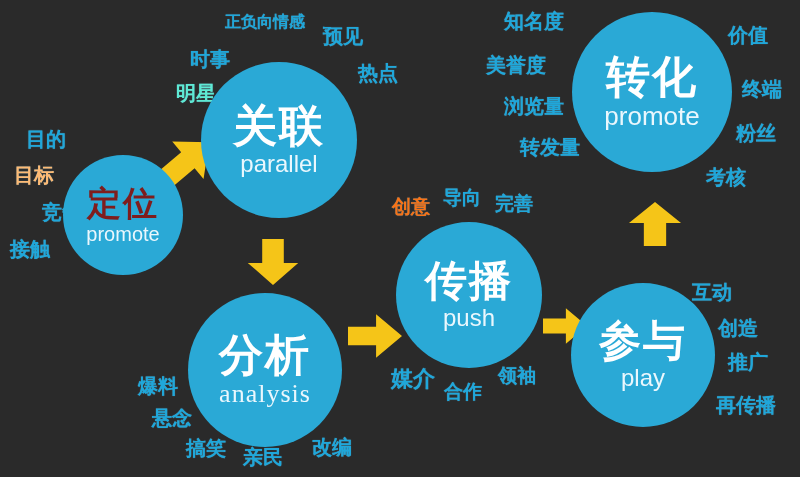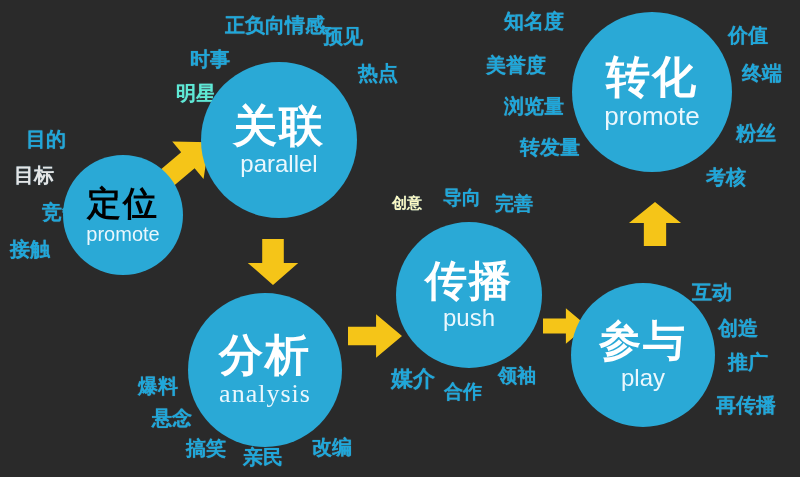--- a/index.html
+++ b/index.html
@@ -92,21 +92,21 @@
         </svg>
       </div>
       <div class="arrow" style="left: 633px; top: 193px; width: 44px; height: 62px; transform: rotate(-90deg);">
         <svg width="44" height="62" viewBox="0 0 100 100" preserveAspectRatio="none">
           <polygon points="0,32 52,32 52,8 100,50 52,92 52,68 0,68" fill="#f5c518"></polygon>
         </svg>
       </div>
     </div>
   <div id="node-layer">
       <div class="node" style="left: 63px; top: 155px; width: 120px; height: 120px; background: rgb(42, 169, 214);">
-        <div class="node-cn" style="font-size: 34px; color: #000000; text-align: right;">定位</div>
+        <div class="node-cn" style="font-size: 34px; color: #7f1d1d; text-align: right;">定位</div>
         <div class="node-en" style="font-size: 20px;">promote</div>
       </div>
       <div class="node" style="left: 201px; top: 62px; width: 156px; height: 156px; background: rgb(42, 169, 214);">
         <div class="node-cn" style="font-size: 44px; color: rgb(255, 255, 255);">关联</div>
         <div class="node-en" style="font-size: 24px;">parallel</div>
       </div>
       <div class="node" style="left: 188px; top: 293px; width: 154px; height: 154px; background: rgb(42, 169, 214);">
         <div class="node-cn" style="font-size: 44px; color: rgb(255, 255, 255);">分析</div>
         <div class="node-en serif" style="font-size: 26px;">analysis</div>
       </div>
@@ -118,45 +118,45 @@
         <div class="node-cn" style="font-size: 42px; color: rgb(255, 255, 255);">参与</div>
         <div class="node-en" style="font-size: 24px;">play</div>
       </div>
       <div class="node" style="left: 572px; top: 12px; width: 160px; height: 160px; background: rgb(42, 169, 214);">
         <div class="node-cn" style="font-size: 44px; color: rgb(255, 255, 255);">转化</div>
         <div class="node-en" style="font-size: 26px;">promote</div>
       </div>
     </div>
   <div id="keyword-layer">
       <div class="kw" style="left: 26px; top: 126px; font-size: 20px; color: rgb(31, 167, 218);">目的</div>
-      <div class="kw" style="left: 14px; top: 162px; font-size: 20px; color: #e5e5e5; text-align: right;">目标</div>
+      <div class="kw" style="left: 14px; top: 162px; font-size: 20px; color: #fdba74; text-align: right;">目标</div>
       <div class="kw" style="left: 8px; top: 199px; font-size: 20px; color: rgb(31, 167, 218); margin-left: 34px;">竞争</div>
       <div class="kw" style="left: 10px; top: 236px; font-size: 20px; color: rgb(31, 167, 218);">接触</div>
-      <div class="kw" style="left: 225px; top: 12px; font-size: 20px; color: rgb(31, 167, 218);">正负向情感</div>
+      <div class="kw" style="left: 225px; top: 12px; font-size: 16px; color: rgb(31, 167, 218);">正负向情感</div>
       <div class="kw" style="left: 323px; top: 23px; font-size: 20px; color: rgb(31, 167, 218);">预见</div>
       <div class="kw" style="left: 190px; top: 46px; font-size: 20px; color: rgb(31, 167, 218);">时事</div>
       <div class="kw" style="left: 358px; top: 60px; font-size: 20px; color: rgb(31, 167, 218);">热点</div>
       <div class="kw" style="left: 176px; top: 80px; font-size: 20px; color: #5eead4;">明星</div>
       <div class="kw" style="left: 138px; top: 373px; font-size: 20px; color: rgb(31, 167, 218);">爆料</div>
       <div class="kw" style="left: 152px; top: 405px; font-size: 20px; color: rgb(31, 167, 218);">悬念</div>
       <div class="kw" style="left: 186px; top: 435px; font-size: 20px; color: rgb(31, 167, 218);">搞笑</div>
       <div class="kw" style="left: 243px; top: 444px; font-size: 20px; color: rgb(31, 167, 218);">亲民</div>
       <div class="kw" style="left: 312px; top: 434px; font-size: 20px; color: rgb(31, 167, 218);">改编</div>
-      <div class="kw" style="left: 392px; top: 194px; font-size: 15px; color: #fef9c3;">创意</div>
+      <div class="kw" style="left: 392px; top: 194px; font-size: 19px; color: #f97316;">创意</div>
       <div class="kw" style="left: 443px; top: 185px; font-size: 19px; color: rgb(31, 167, 218);">导向</div>
       <div class="kw" style="left: 495px; top: 191px; font-size: 19px; color: rgb(31, 167, 218);">完善</div>
       <div class="kw" style="left: 391px; top: 364px; font-size: 22px; color: rgb(31, 167, 218);">媒介</div>
       <div class="kw" style="left: 444px; top: 379px; font-size: 19px; color: rgb(31, 167, 218);">合作</div>
       <div class="kw" style="left: 498px; top: 363px; font-size: 19px; color: rgb(31, 167, 218);">领袖</div>
       <div class="kw" style="left: 692px; top: 279px; font-size: 20px; color: rgb(31, 167, 218);">互动</div>
       <div class="kw" style="left: 718px; top: 315px; font-size: 20px; color: rgb(31, 167, 218);">创造</div>
       <div class="kw" style="left: 728px; top: 349px; font-size: 20px; color: rgb(31, 167, 218);">推广</div>
       <div class="kw" style="left: 716px; top: 392px; font-size: 20px; color: rgb(31, 167, 218);">再传播</div>
       <div class="kw" style="left: 504px; top: 8px; font-size: 20px; color: rgb(31, 167, 218);">知名度</div>
       <div class="kw" style="left: 486px; top: 52px; font-size: 20px; color: rgb(31, 167, 218);">美誉度</div>
       <div class="kw" style="left: 504px; top: 93px; font-size: 20px; color: rgb(31, 167, 218);">浏览量</div>
       <div class="kw" style="left: 520px; top: 134px; font-size: 20px; color: rgb(31, 167, 218);">转发量</div>
       <div class="kw" style="left: 728px; top: 22px; font-size: 20px; color: rgb(31, 167, 218);">价值</div>
-      <div class="kw" style="left: 742px; top: 60px; font-size: 20px; color: rgb(31, 167, 218);">终端</div>
+      <div class="kw" style="left: 742px; top: 76px; font-size: 20px; color: rgb(31, 167, 218);">终端</div>
       <div class="kw" style="left: 736px; top: 120px; font-size: 20px; color: rgb(31, 167, 218);">粉丝</div>
       <div class="kw" style="left: 706px; top: 164px; font-size: 20px; color: rgb(31, 167, 218);">考核</div>
     </div>
 </div>
 
 </body></html>

